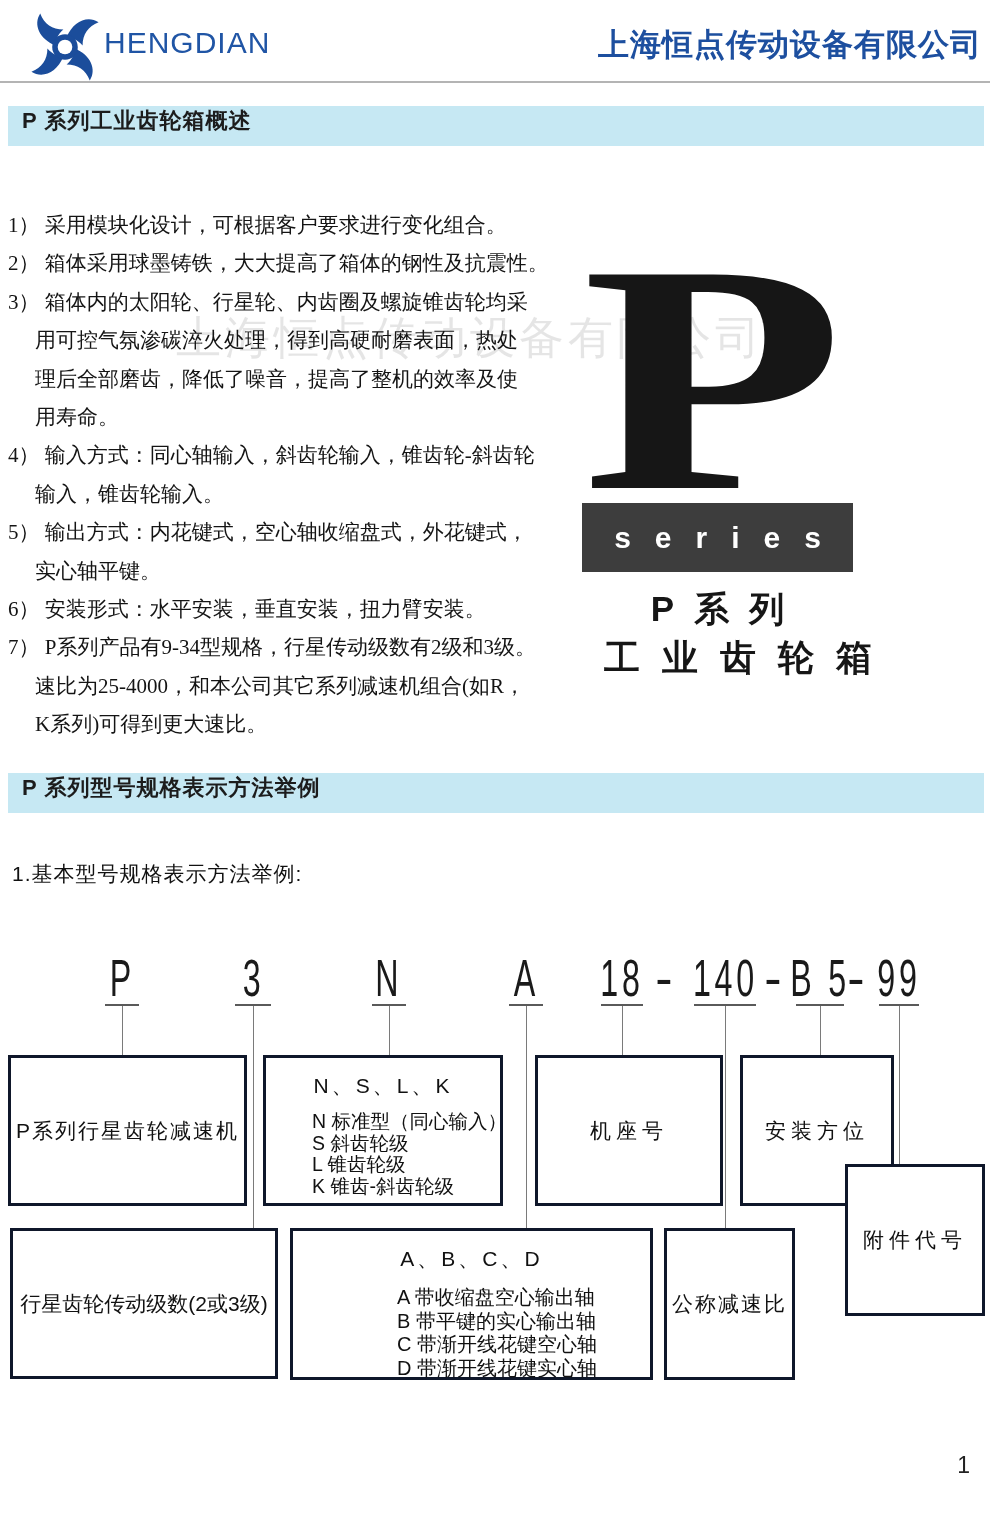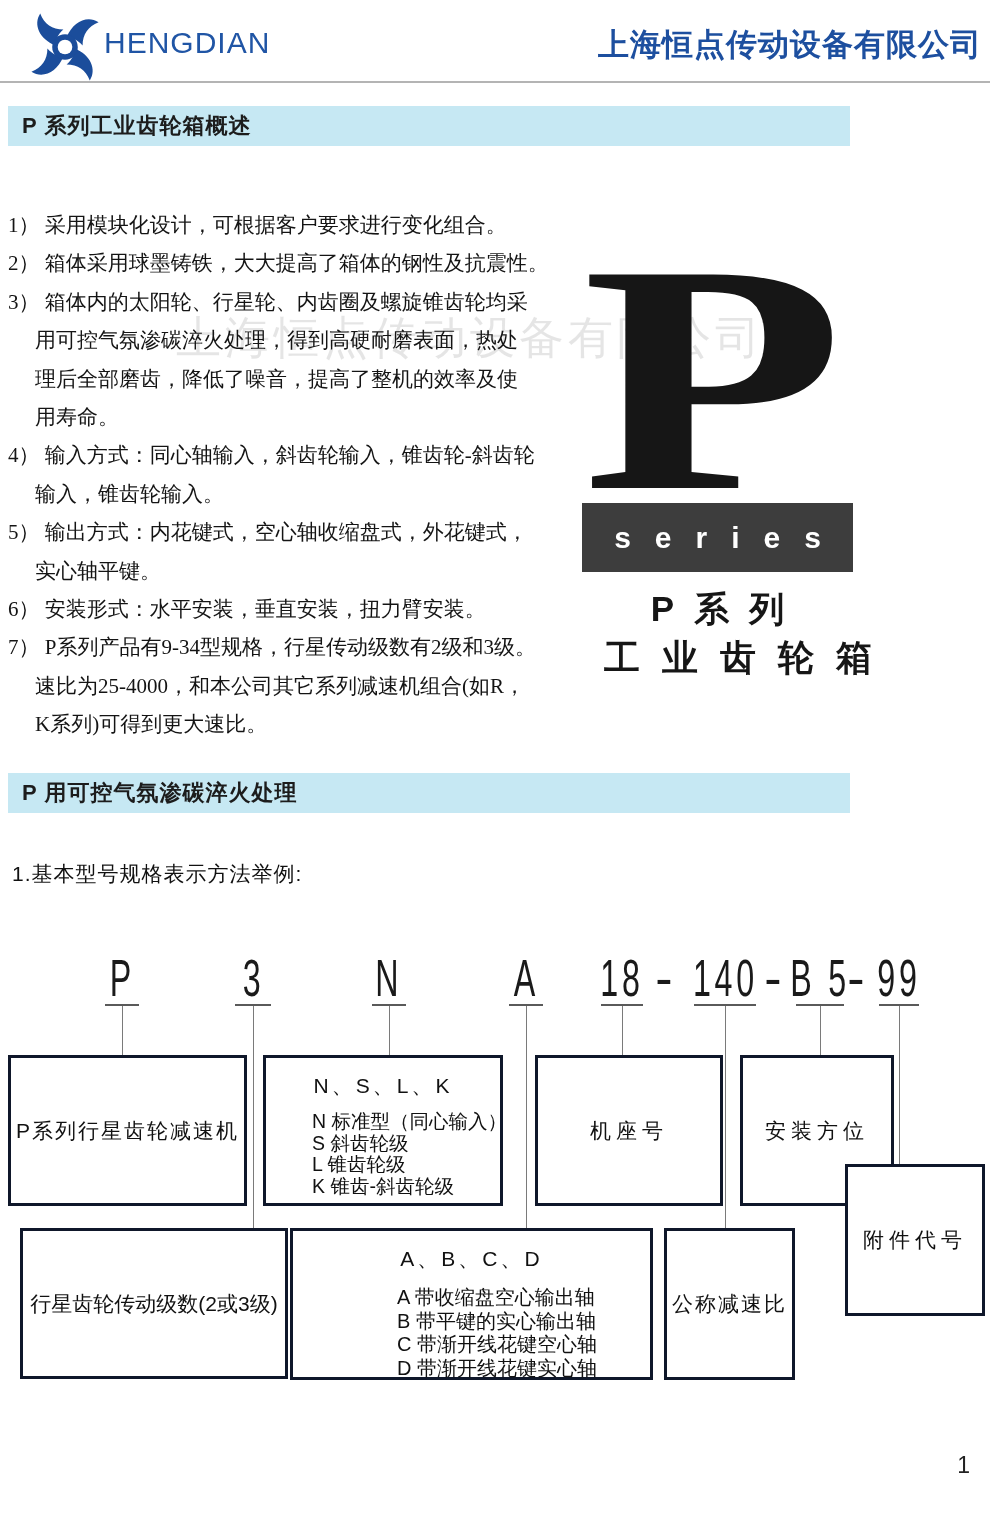--- a/index.html
+++ b/index.html
@@ -8,22 +8,22 @@
 
   
   .logo-svg{position:absolute;left:26px;top:8px;}
   .logo-text{position:absolute;left:104px;top:26px;font-size:30px;letter-spacing:1px;
              color:#2055a5;font-weight:500;}
   .company{position:absolute;right:8px;top:24px;font-size:31px;font-weight:bold;
            font-family:"Liberation Serif","DejaVu Serif",serif;color:#1d4f9f;letter-spacing:1px;}
   .header-rule{position:absolute;left:0;top:81px;width:990px;height:2px;background:#b4b4b4;}
 
   
-  .banner{position:absolute;left:8px;width:842px;height:40px;background:#c6e8f3;
-          display:flex;align-items:center;font-size:22px;font-weight:600;color:#1c1c1c;
+  .banner{position:absolute;left:8px;width:976px;height:40px;background:#c6e8f3;
+          display:flex;align-items:flex-start;font-size:22px;font-weight:600;color:#1c1c1c;
           padding-left:14px;box-sizing:border-box;letter-spacing:1px;}
   .banner1{top:106px;}
   .banner2{top:773px;}
 
   
   .watermark{position:absolute;left:176px;top:308px;font-size:45px;letter-spacing:4px;
              color:rgba(0,0,0,0.10);white-space:nowrap;z-index:0;}
 
   
   .ov-list{position:absolute;left:8px;top:206px;width:470px;z-index:1;
@@ -116,21 +116,21 @@
   <svg class="bigP" width="262" height="222" viewBox="0 0 262 222" style="overflow:visible">
     <text x="131" y="218" text-anchor="middle" font-size="326" textLength="262" lengthAdjust="spacingAndGlyphs" fill="#161616" font-weight="bold" font-family="Liberation Serif, DejaVu Serif, serif">P</text>
   </svg>
   <div class="series-bar">
     <span>series</span>
   </div>
   <div class="pg-line pg-line1">P系列</div>
   <div class="pg-line pg-line2">工业齿轮箱</div>
 
   <div class="banner banner2">
-    <span>P 用可控气氛渗碳淬火处理</span>
+    <span>P 系列型号规格表示方法举例</span>
   </div>
   <div class="subtitle">1.基本型号规格表示方法举例:</div>
 
   <div class="cg" style="left:62px;"><span>P</span></div>
   <div class="cg" style="left:193px;"><span>3</span></div>
   <div class="cg" style="left:329px;"><span>N</span></div>
   <div class="cg" style="left:466px;"><span>A</span></div>
   <div class="cg" style="left:562px;"><span>18</span></div>
   <div class="cg" style="left:665px;"><span>140</span></div>
   <div class="cg" style="left:760px;"><span>B 5</span></div>
@@ -169,21 +169,21 @@
       <div class="bl">K 锥齿-斜齿轮级</div>
     </div>
   </div>
   <div class="bx center" style="left:535px;top:1055px;width:188px;height:151px;">
     <span class="lbl sp">机座号</span>
   </div>
   <div class="bx center" style="left:740px;top:1055px;width:154px;height:151px;">
     <span class="lbl sp">安装方位</span>
   </div>
 
-  <div class="bx center" style="left:20px;top:1228px;width:268px;height:151px;">
+  <div class="bx center" style="left:10px;top:1228px;width:268px;height:151px;">
     <span class="lbl" style="letter-spacing:0;">行星齿轮传动级数(2或3级)</span>
   </div>
   <div class="bx r2b2" style="left:290px;top:1228px;width:363px;height:152px;">
     <div class="bt">A、B、C、D</div>
     <div class="blist">
       <div class="bl">A 带收缩盘空心输出轴</div>
       <div class="bl">B 带平键的实心输出轴</div>
       <div class="bl">C 带渐开线花键空心轴</div>
       <div class="bl">D 带渐开线花键实心轴</div>
     </div>

